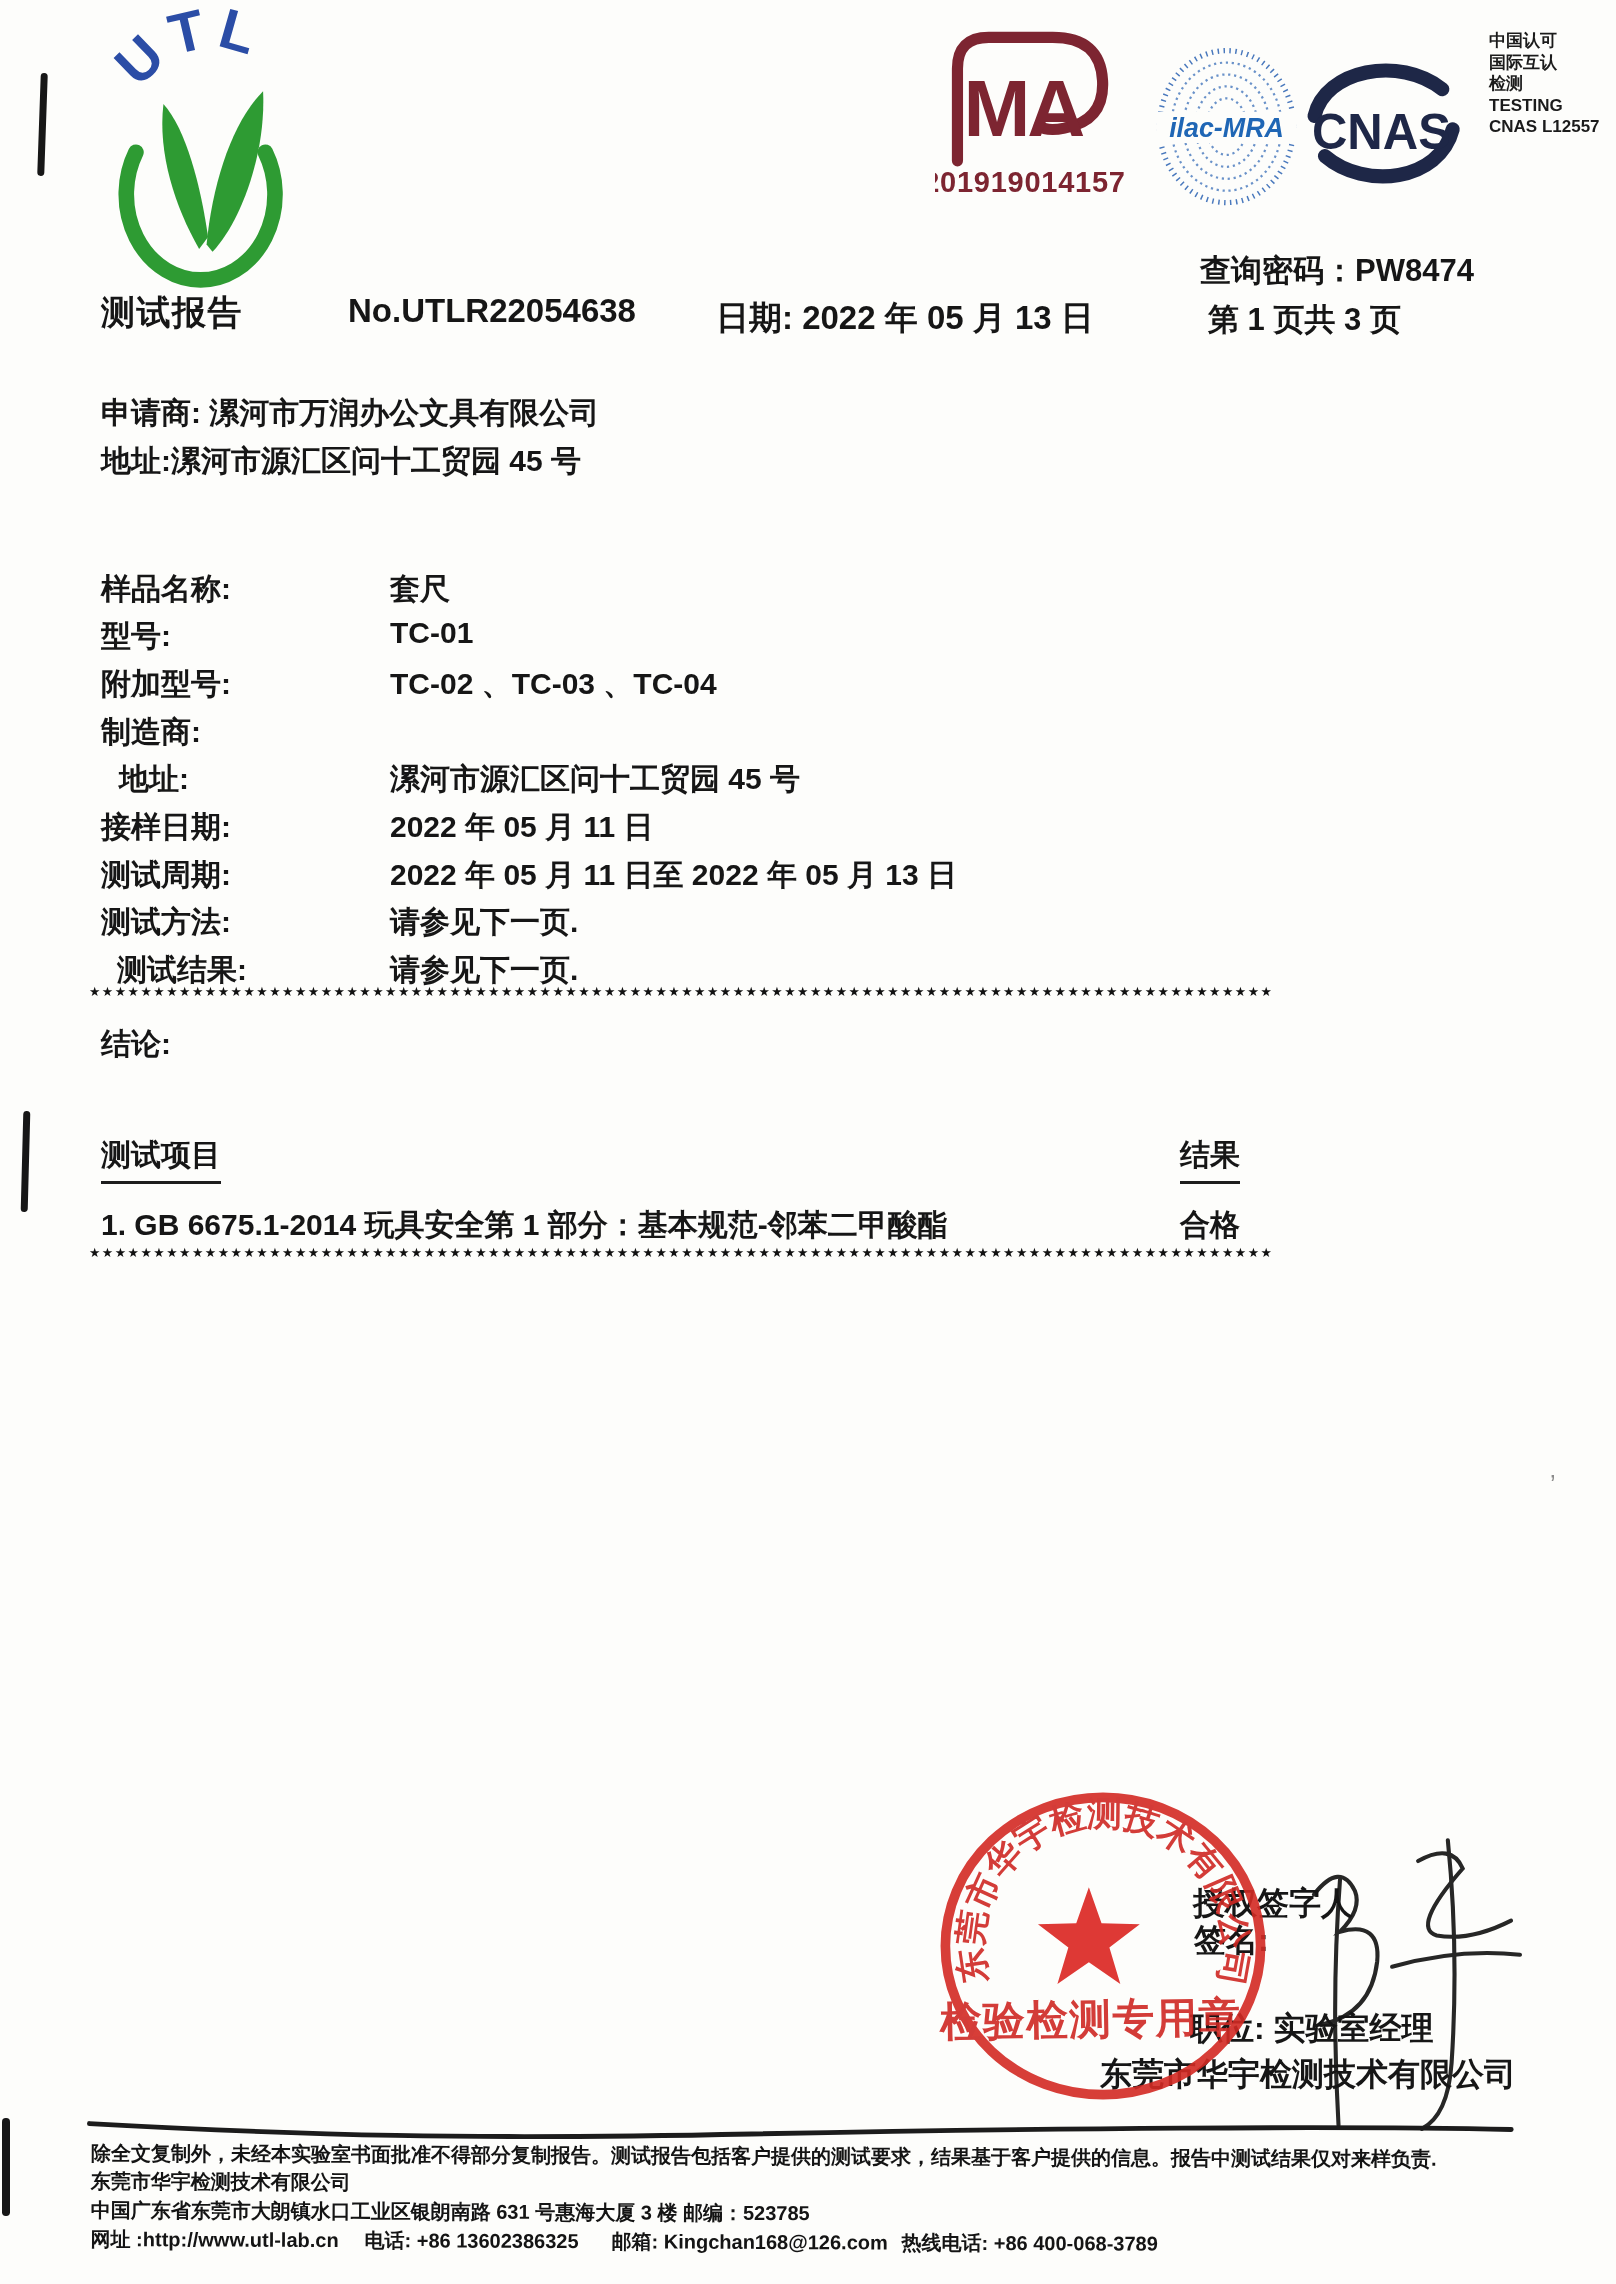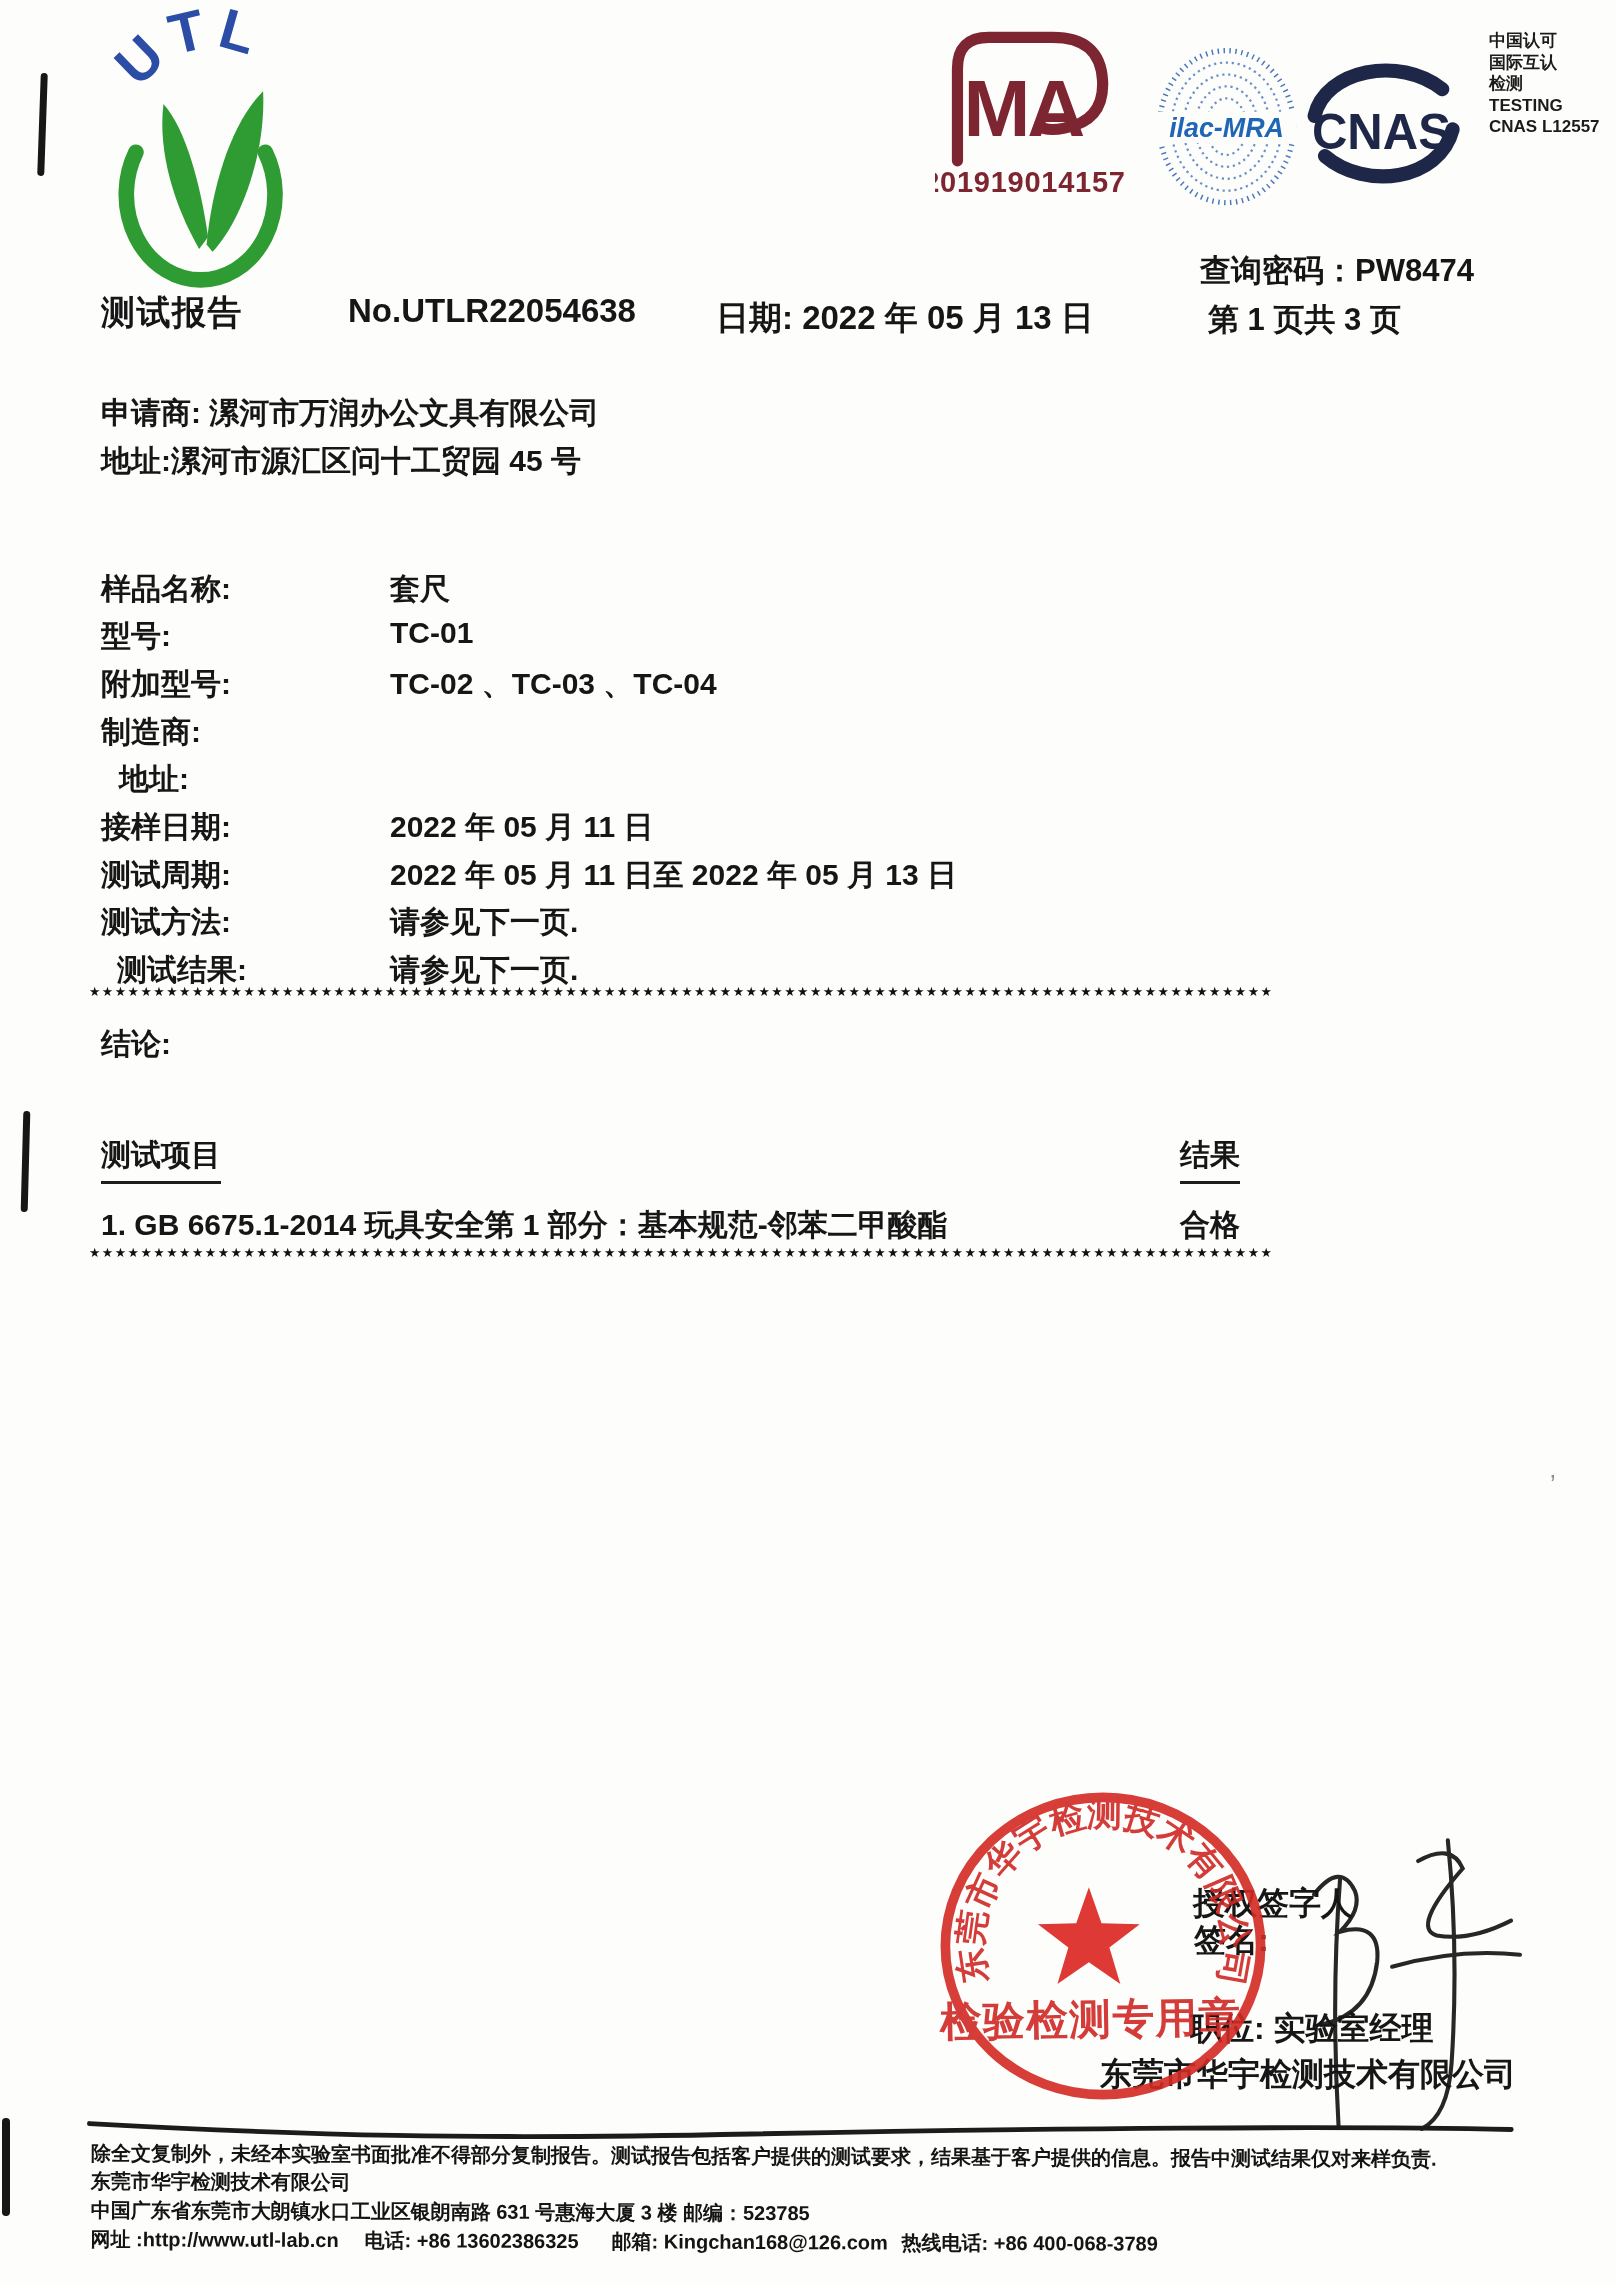--- a/index.html
+++ b/index.html
@@ -80,20 +80,21 @@
 
 
   <div class="abs t40" style="left:101px;top:569px;">样品名称:</div>
   <div class="abs t40" style="left:390px;top:569px;">套尺</div>
   <div class="abs t40" style="left:101px;top:616px;">型号:</div>
   <div class="abs t40" style="left:390px;top:616px;">TC-01</div>
   <div class="abs t40" style="left:101px;top:664px;">附加型号:</div>
   <div class="abs t40" style="left:390px;top:664px;">TC-02 、TC-03 、TC-04</div>
   <div class="abs t40" style="left:101px;top:712px;">制造商:</div>
   <div class="abs t40" style="left:119px;top:759px;">地址:</div>
+  <div class="abs t40" style="left:390px;top:759px;">漯河市源汇区问十工贸园 45 号</div>
   <div class="abs t40" style="left:101px;top:807px;">接样日期:</div>
   <div class="abs t40" style="left:390px;top:807px;">2022 年 05 月 11 日</div>
   <div class="abs t40" style="left:101px;top:855px;">测试周期:</div>
   <div class="abs t40" style="left:390px;top:855px;">2022 年 05 月 11 日至 2022 年 05 月 13 日</div>
   <div class="abs t40" style="left:101px;top:902px;text-align:center;">测试方法:</div>
   <div class="abs t40" style="left:390px;top:902px;">请参见下一页.</div>
   <div class="abs t40" style="left:117px;top:950px;">测试结果:</div>
   <div class="abs t40" style="left:390px;top:950px;">请参见下一页.</div>
 
   <div class="abs sep" style="left:89px;top:984px;width:1364px;">★★★★★★★★★★★★★★★★★★★★★★★★★★★★★★★★★★★★★★★★★★★★★★★★★★★★★★★★★★★★★★★★★★★★★★★★★★★★★★★★★★★★★★★★★★★★</div>

